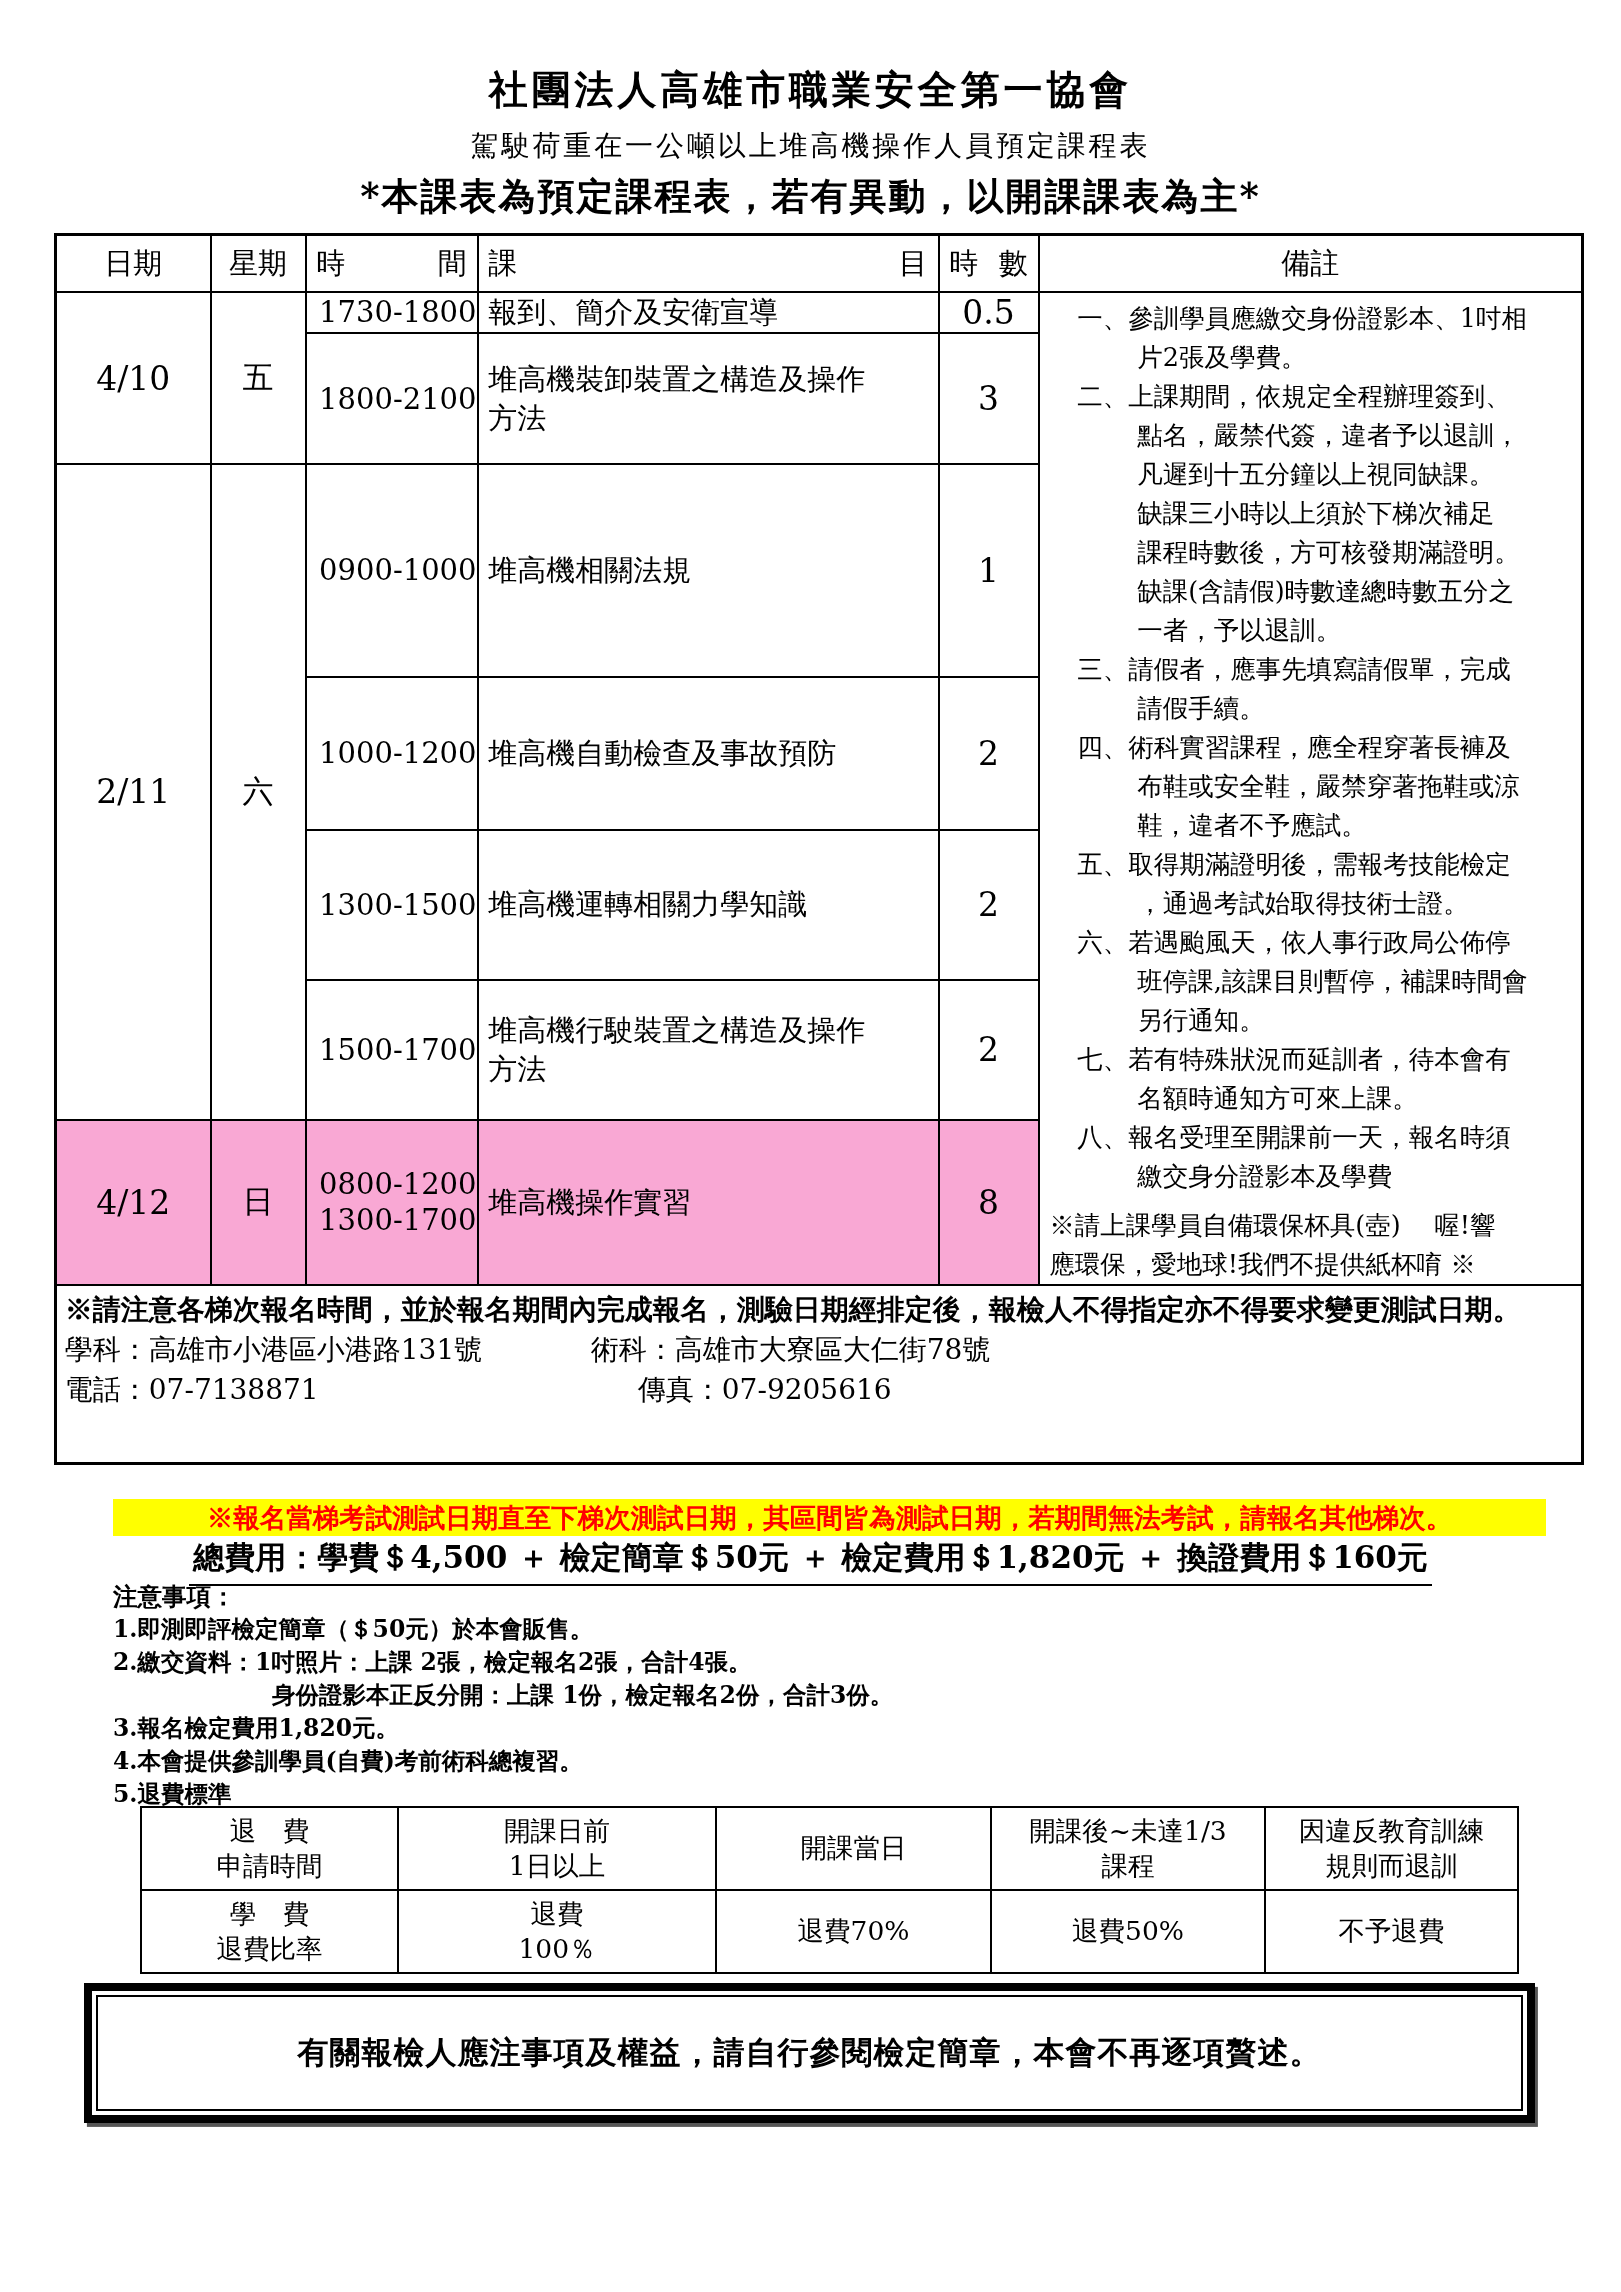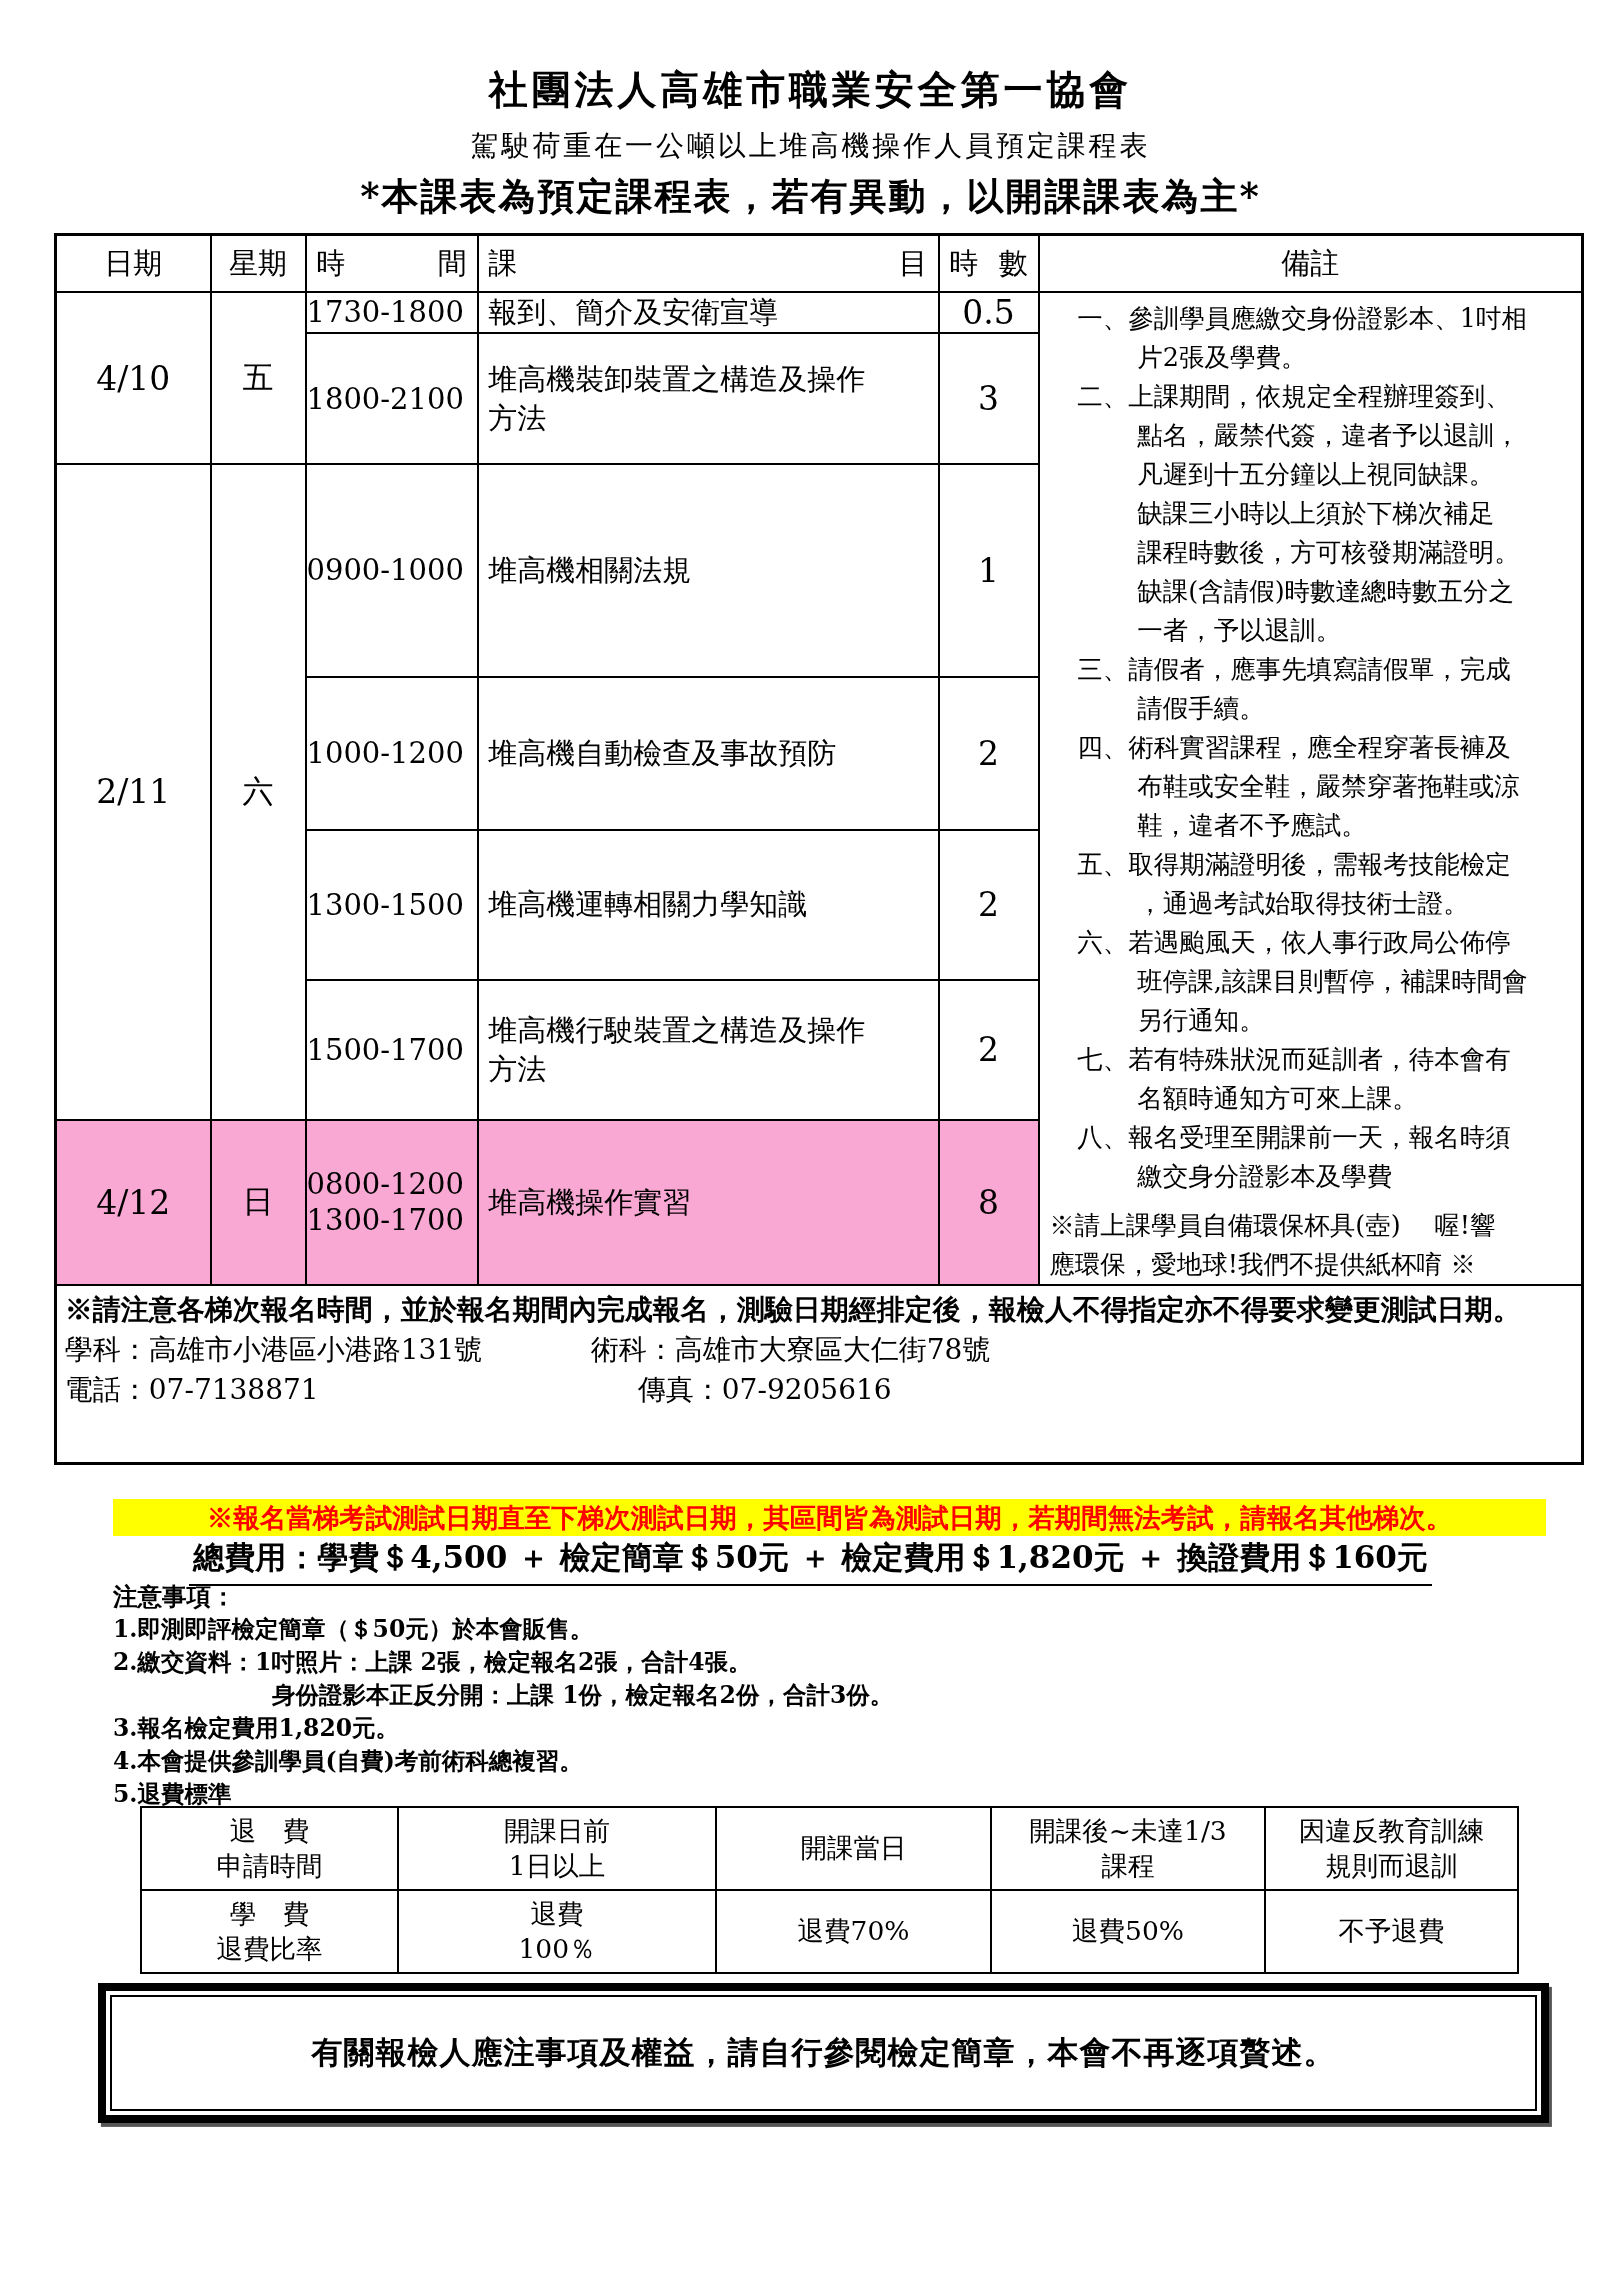--- a/index.html
+++ b/index.html
@@ -25,21 +25,21 @@
   table.sched td,table.sched th{
     border:2px solid #000;
     border-top-width:2.9px;border-bottom-width:2.9px;
     padding:0;
     font-weight:normal;
   }
   th.hcell{height:55px;font-size:29px;}
   .hjust{display:flex;justify-content:space-between;align-items:center;height:100%;padding:0 9.8px;box-sizing:border-box;}
   .c-date{font-size:33px;text-align:center;}
   .c-week{font-size:31px;text-align:center;}
-  .c-time{font-size:29px;text-align:left;white-space:pre-line;line-height:1.25;}
+  .c-time{font-size:29px;text-align:right;white-space:pre-line;line-height:1.25;}
   .c-subj{font-size:29px;text-align:left;padding:0 9.8px !important;white-space:pre-wrap;line-height:1.35;}
   .c-hours{font-size:33px;text-align:center;}
   tr.gray > td{background:#f9a8d4;}
   td.remarks-cell{
     background:#fff;
     vertical-align:top;
     padding:5.9px 7.8px 0 9.8px !important;
     font-size:25.5px;line-height:39px;
   }
   .remark-item{white-space:pre-wrap;padding-left:2.35em;text-indent:-2.35em;margin-left:28px;}
@@ -77,21 +77,21 @@
     border:2px solid #000;
     text-align:center;vertical-align:middle;
     font-size:26.5px;line-height:1.3;
     white-space:pre-line;
     height:81px;padding:0 3.9px;
   }
   table.refund tr:first-child td{border-bottom-width:2.9px;}
 
   
   .disclaimer-box{
-    position:absolute;left:98px;top:1983px;width:1451px;height:140px;
+    position:absolute;left:84px;top:1983px;width:1451px;height:140px;
     border:8.8px solid #000;
     box-sizing:border-box;
     padding:3.9px;
     box-shadow:2.9px 3.9px 0 0 #555;
   }
   .disclaimer-inner{
     border:2.9px solid #000;
     height:100%;box-sizing:border-box;
     display:flex;align-items:center;justify-content:center;
     font-size:31px;font-weight:bold;letter-spacing:1px;

